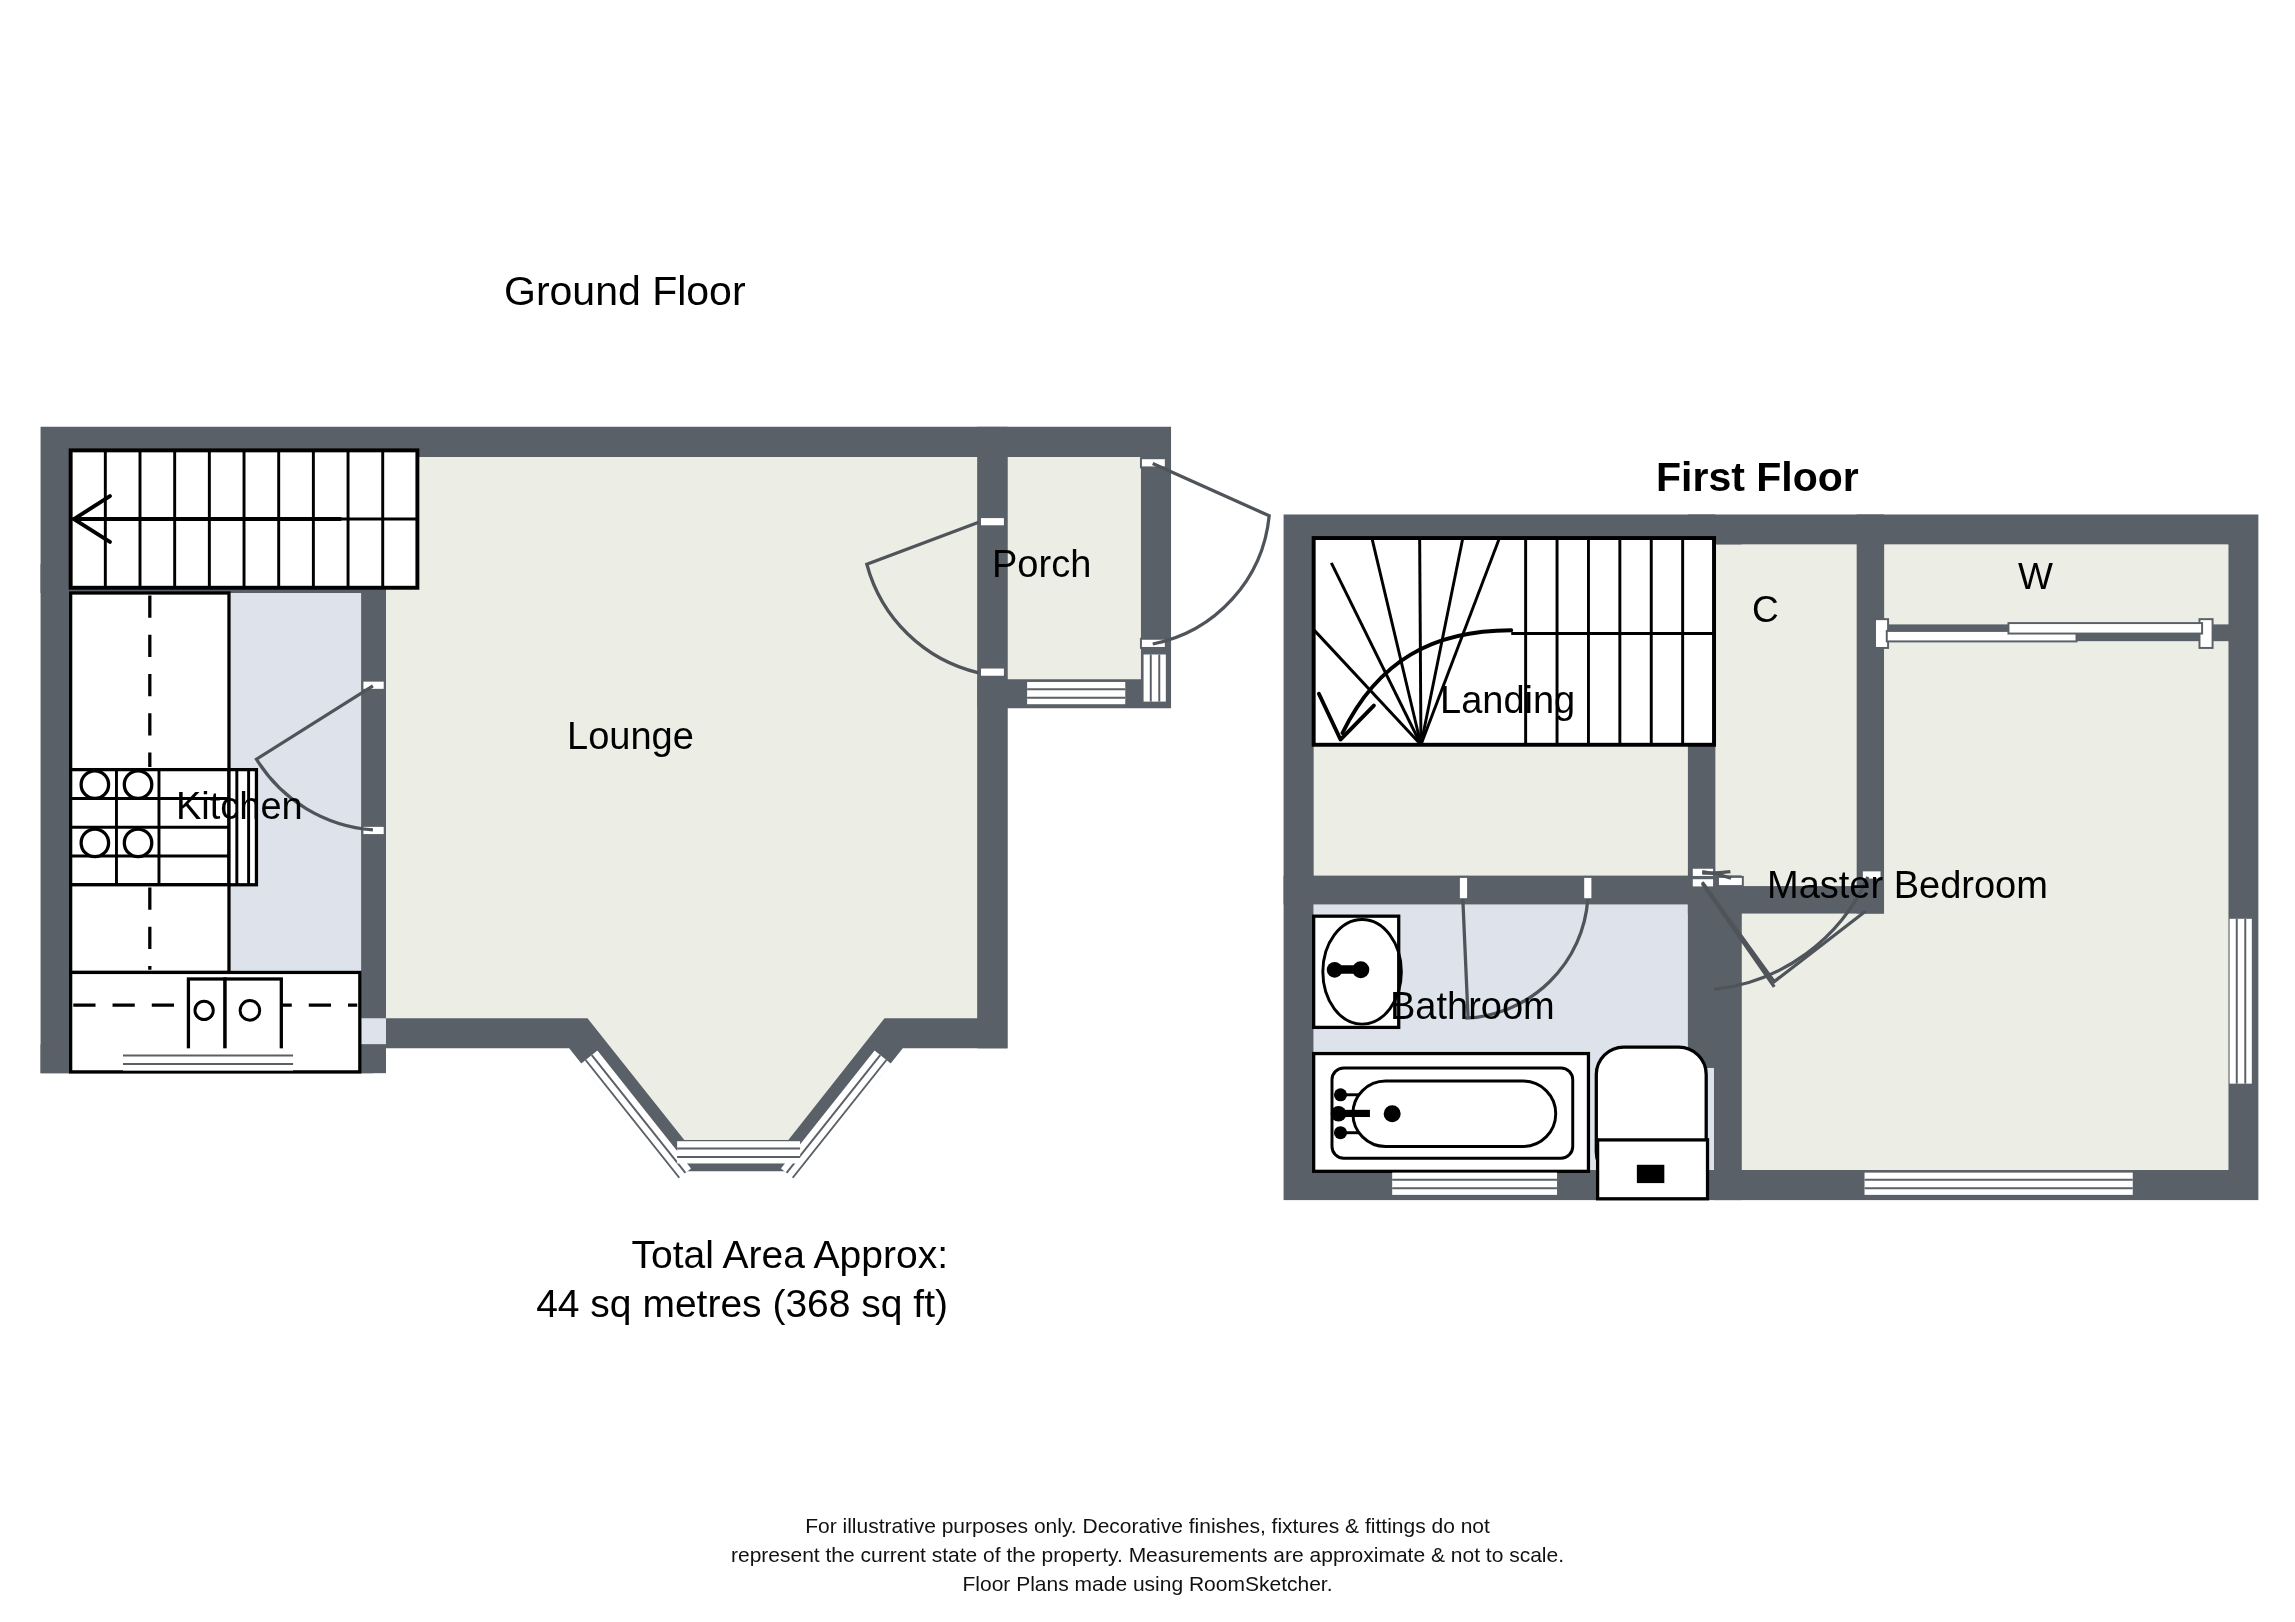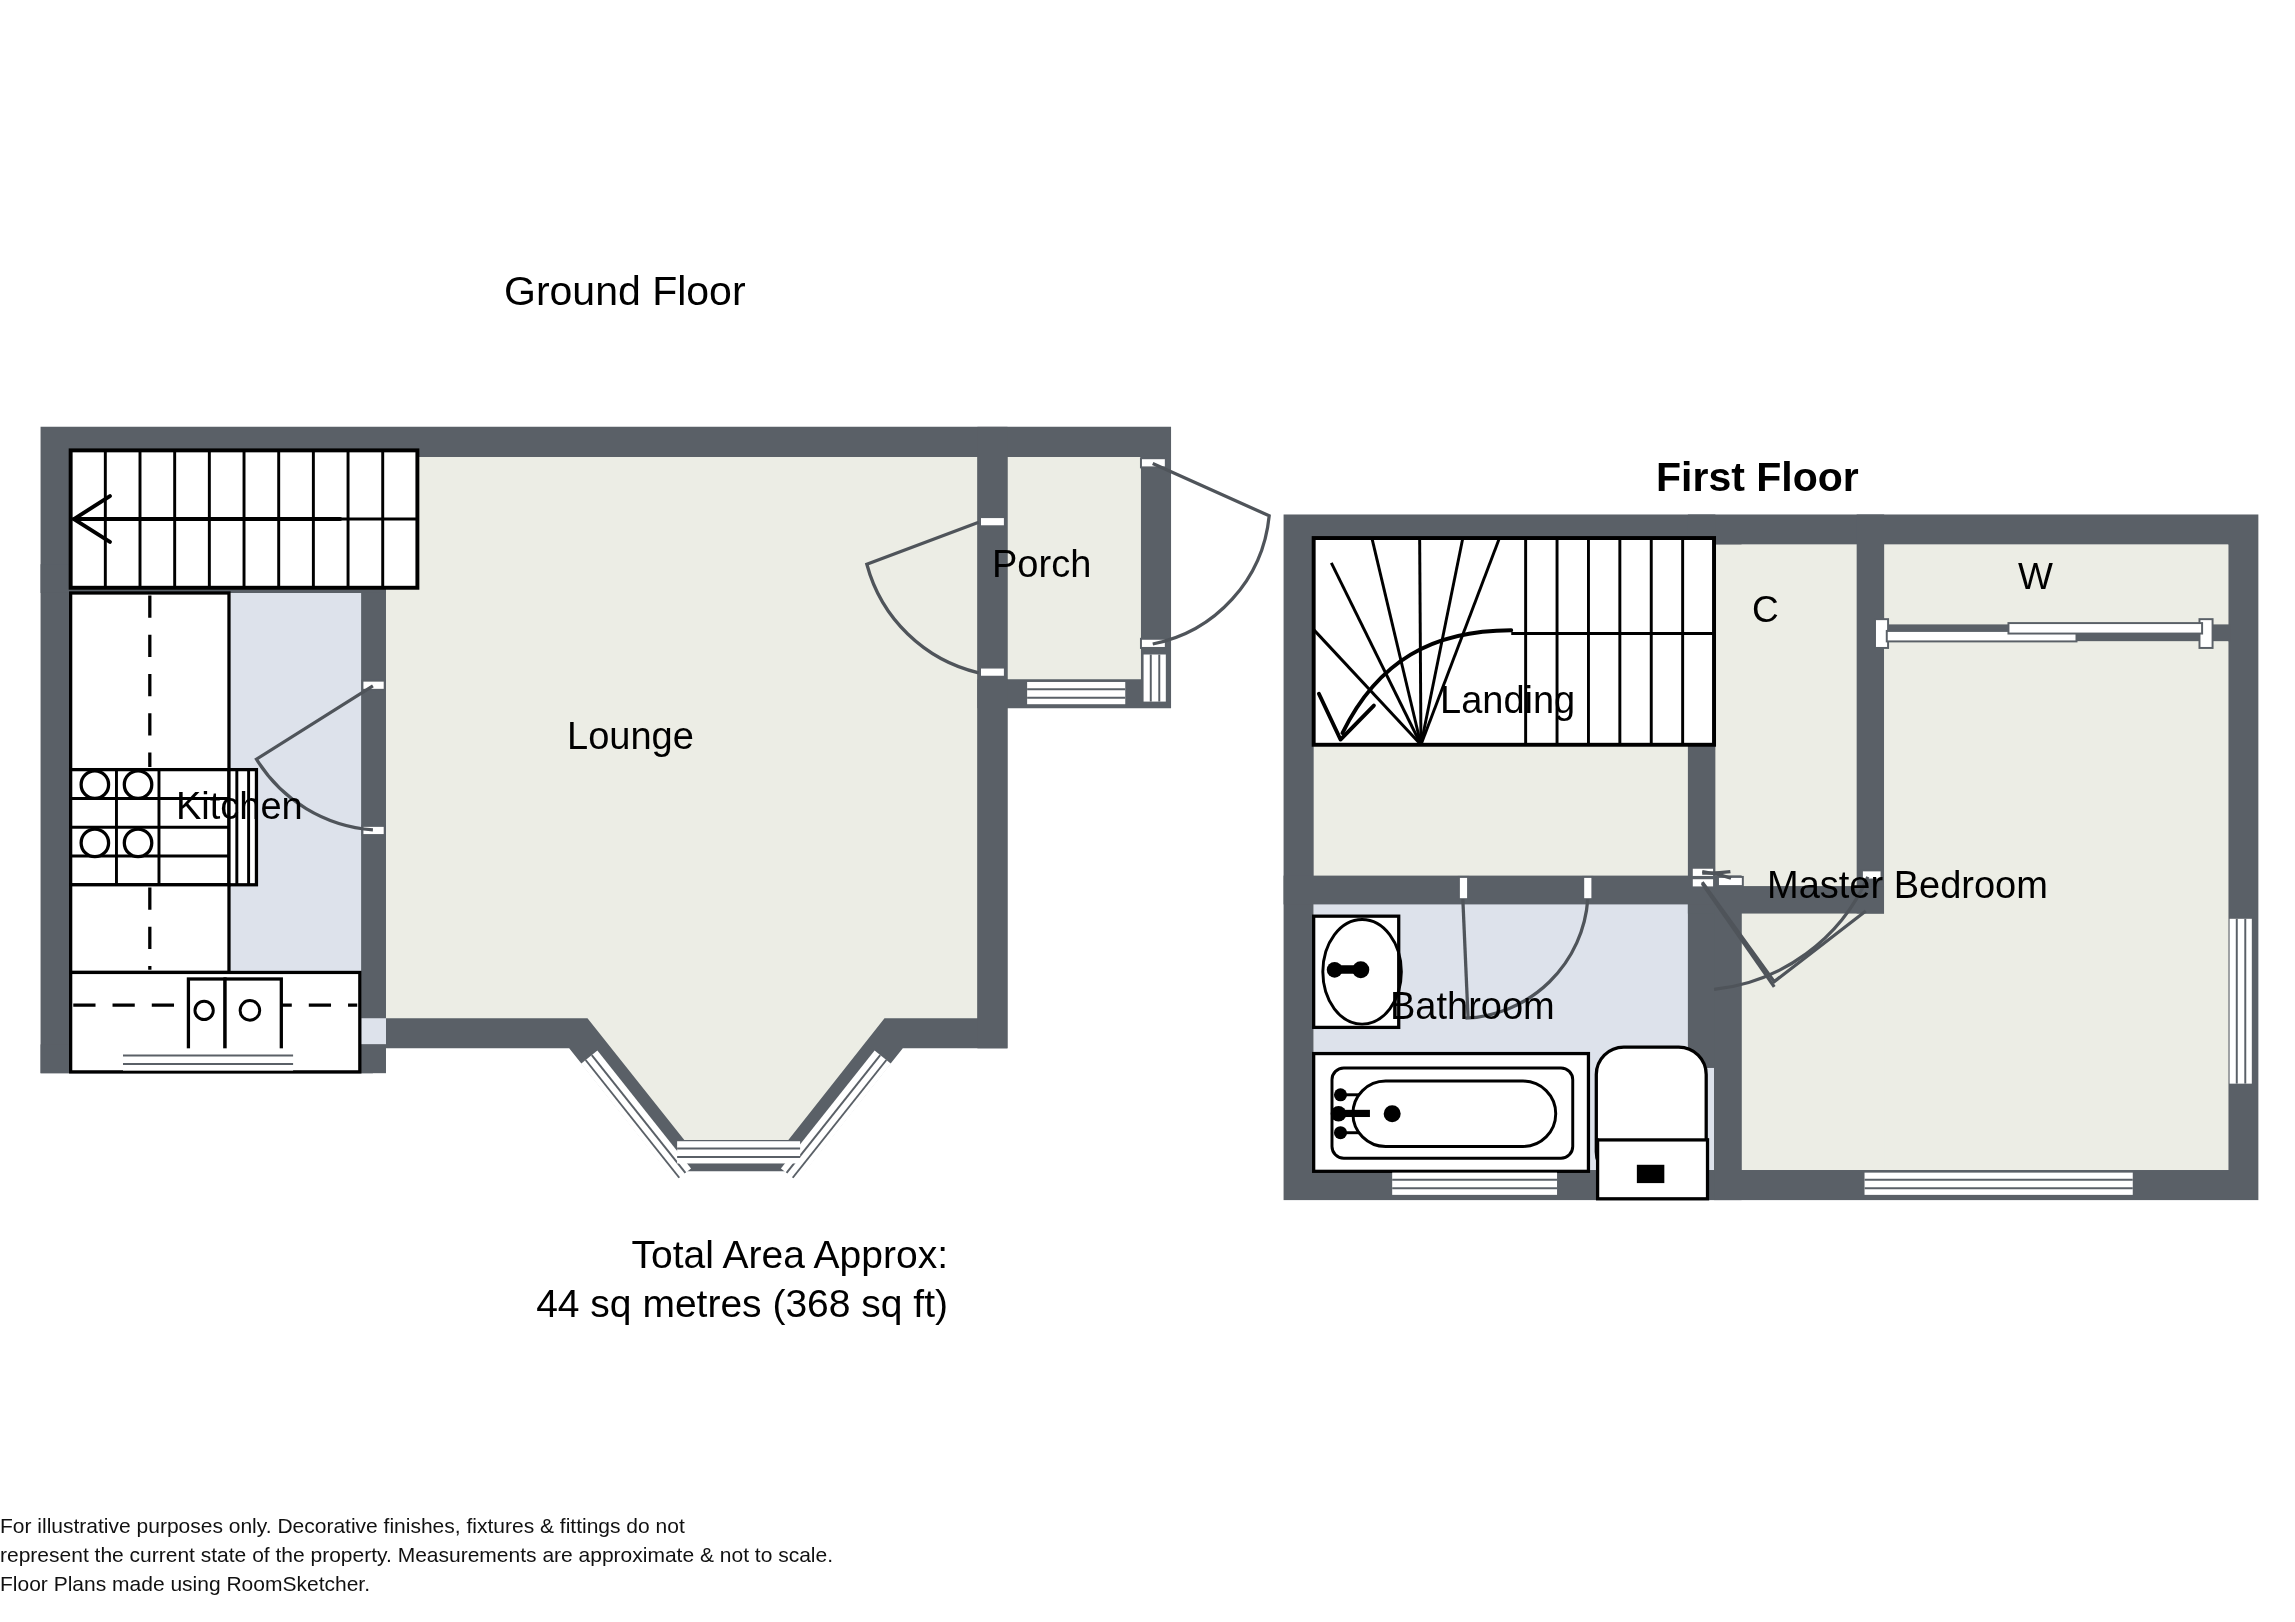--- a/index.html
+++ b/index.html
@@ -24,21 +24,21 @@
   }
   #ground-floor-label{left:504px;top:268px;text-align:center;}
   #first-floor-label{left:1656px;top:454px;font-weight:bold;}
 
   .area-block{
     position:absolute;left:294px;top:1230px;width:654px;
     text-align:right;font-size:39px;line-height:1.26;
   }
   .footer-block{
     position:absolute;left:0;right:0;top:1512px;
-    font-size:21px;line-height:1.38;color:#111;
+    text-align:center;font-size:21px;line-height:1.38;color:#111;
   }
 
   
   svg.plan{position:absolute;left:0;top:0;width:2295px;height:1623px;}
   .wall{fill:#5a6067;}
   .room{fill:#ecede5;}
   .wet{fill:#dde2eb;}
   .fix{fill:#ffffff;stroke:#000;stroke-width:5;}
   .fixthin{fill:none;stroke:#000;stroke-width:4.5;}
   .fixblack{fill:#000;}

